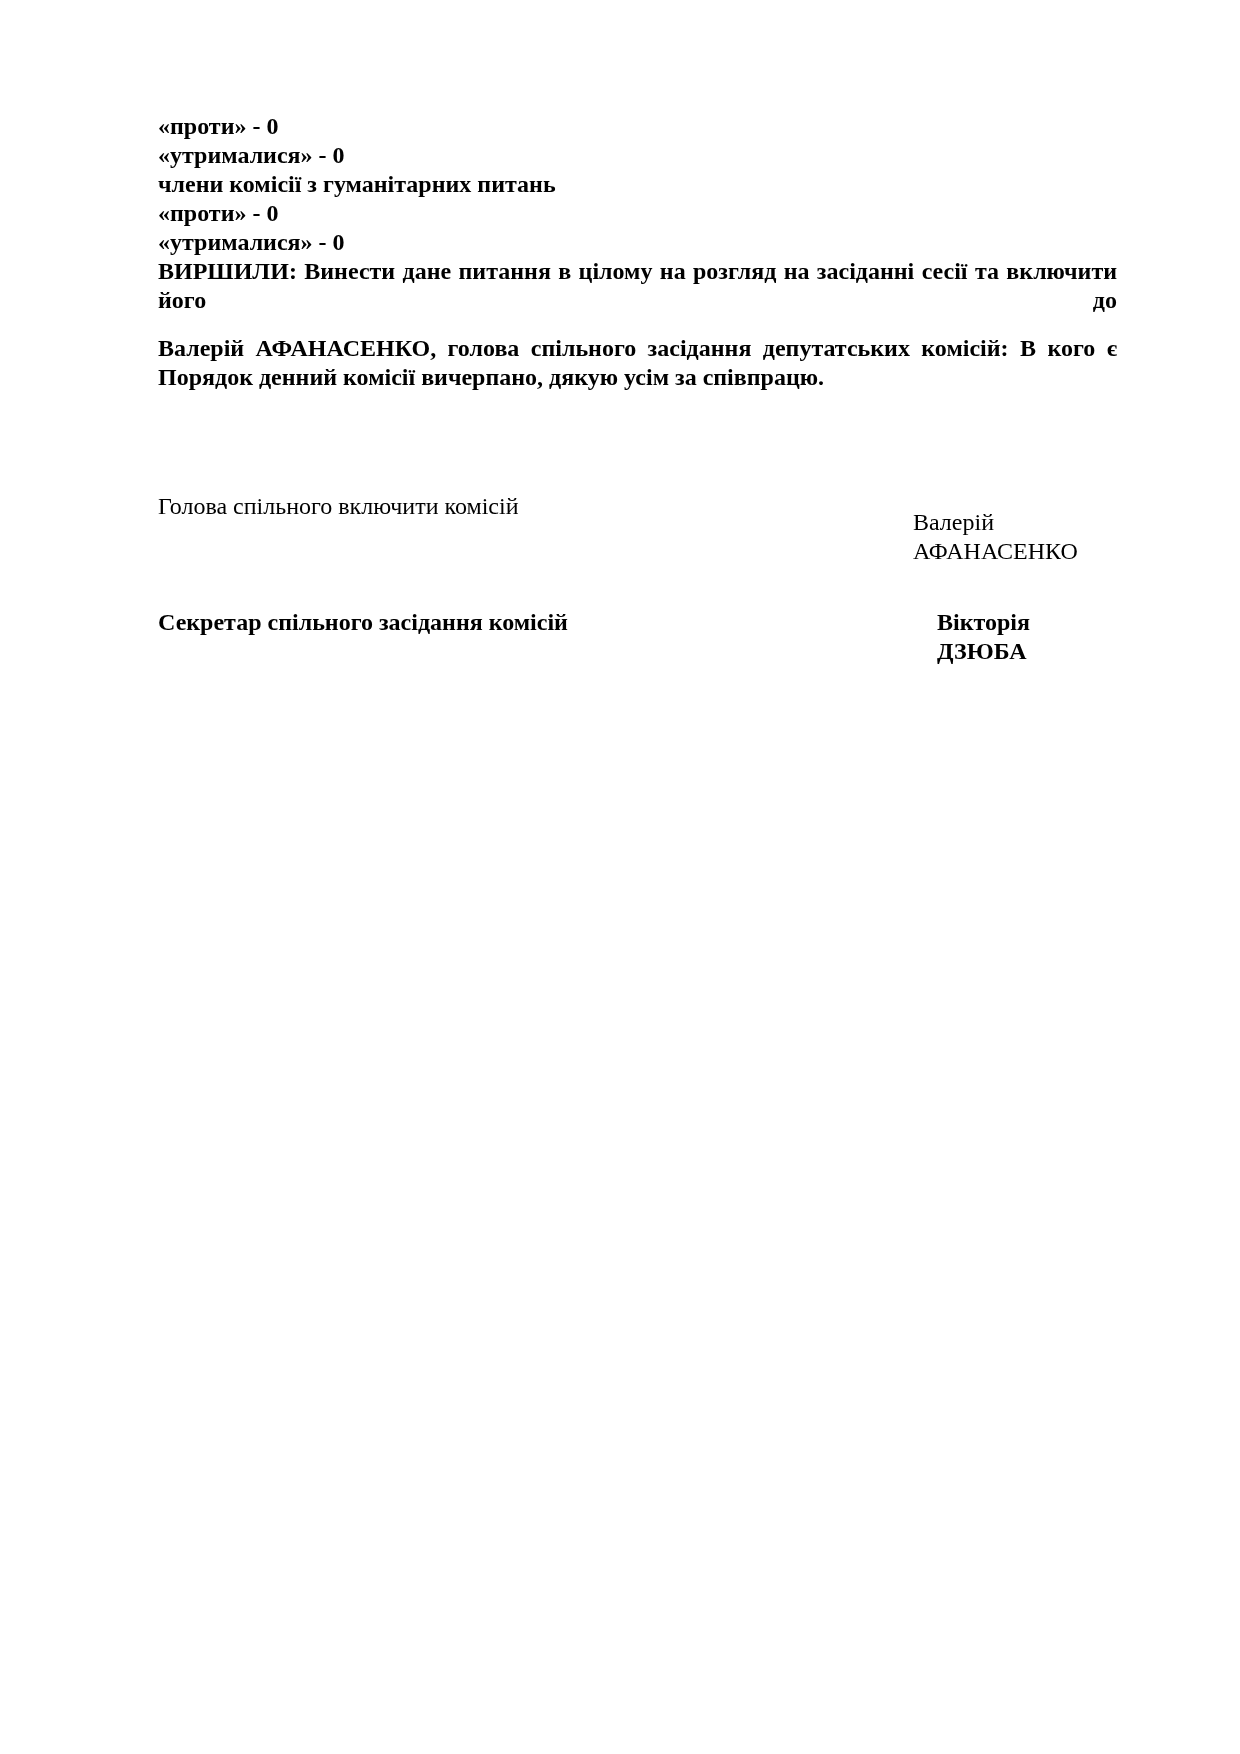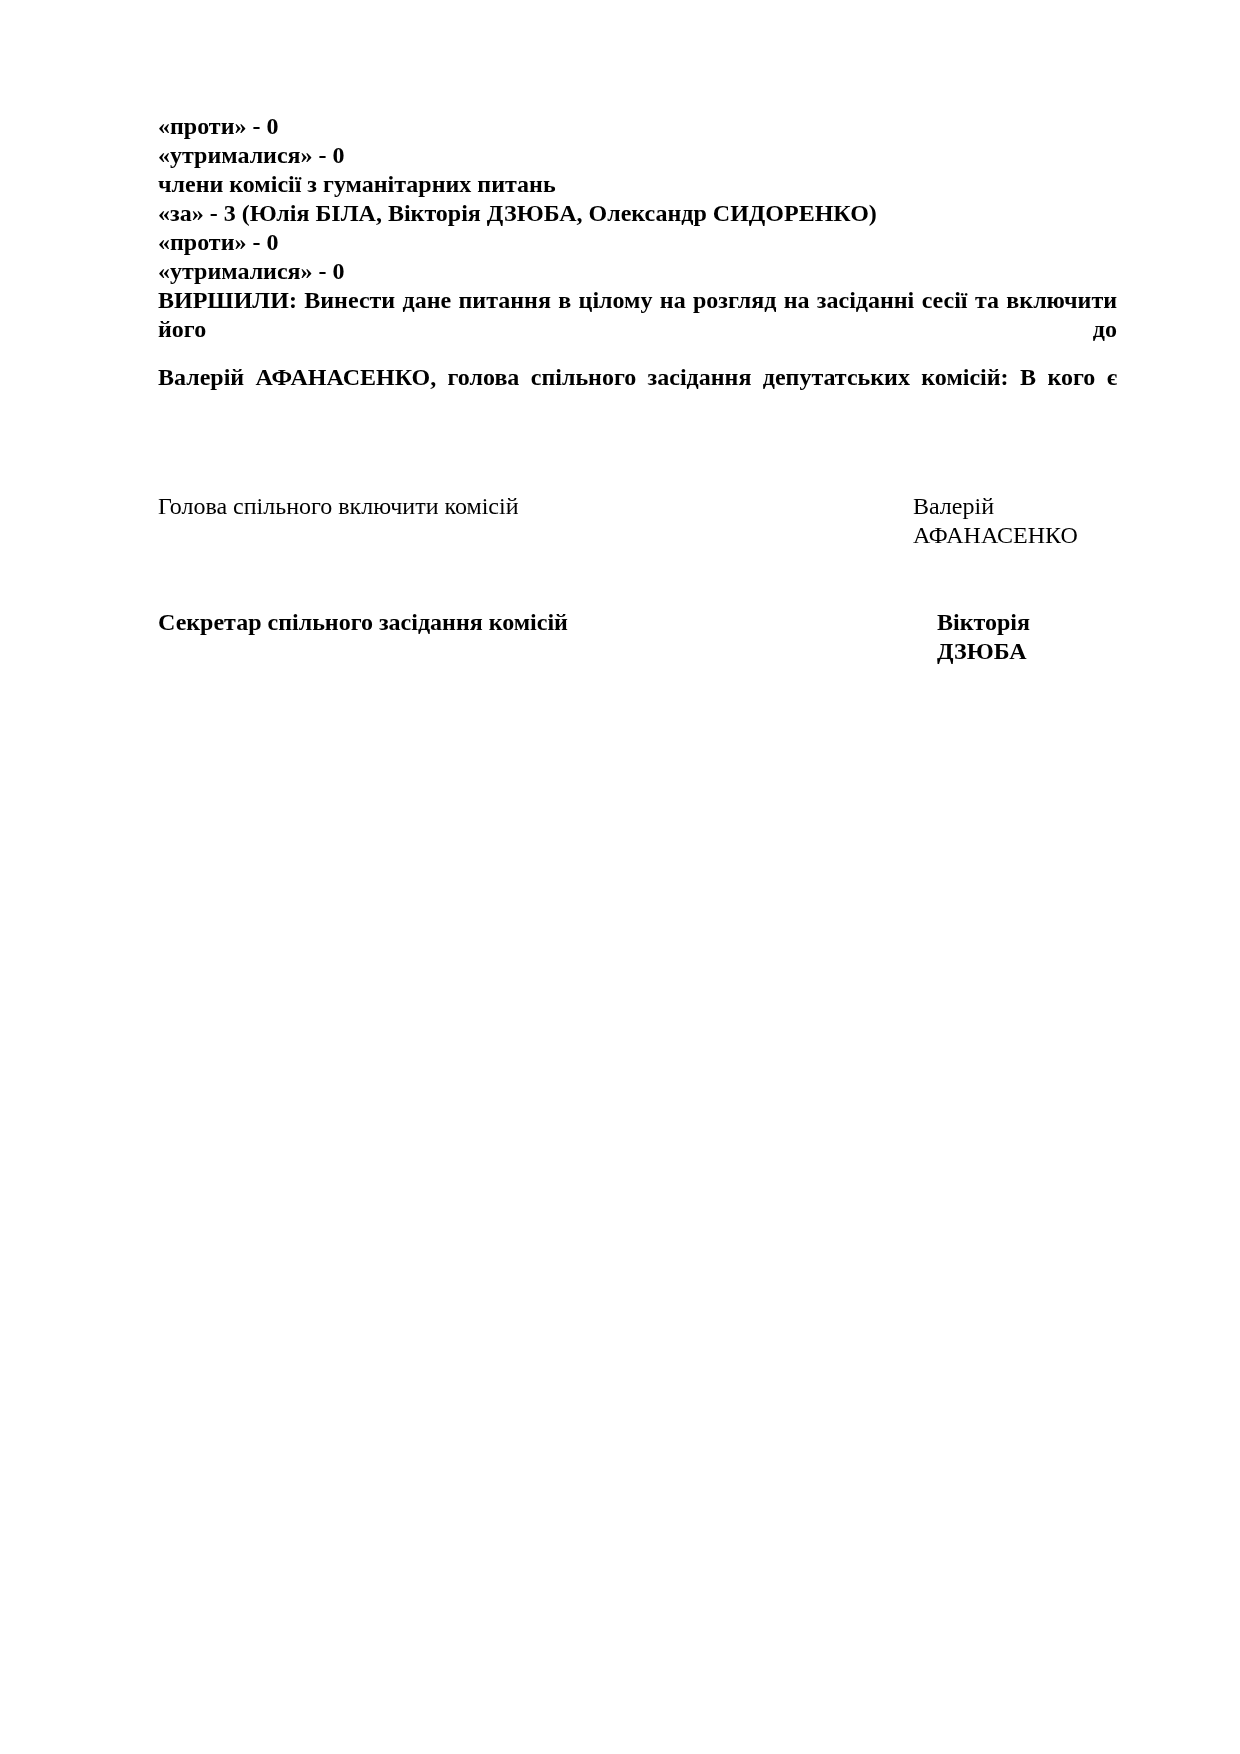--- a/index.html
+++ b/index.html
@@ -26,40 +26,40 @@
     text-align: justify;
     text-align-last: justify;
   }
   .closing-paragraph { margin-top: 19px; }
   .signature-row {
     position: relative;
     height: 29px;
   }
   .signature-row-1 { margin-top: 100px; font-weight: 400; }
   .signature-row-2 { margin-top: 87px; font-weight: 700; }
-  .signature-name-1 { position: absolute; left: 755px; top: 0; }
+  .signature-name-1 { position: absolute; left: 755px; top: 16px; }
   .signature-name-2 { position: absolute; left: 779px; top: 0; font-family: Liberation Serif, serif; }
 </style>
 </head>
 <body>
 
 <div class="page">
 
   <div class="voting-block bold">
     <div class="line">«проти» - 0</div>
     <div class="line">«утрималися» - 0</div>
     <div class="line">члени комісії з гуманітарних питань</div>
-    <div class="line">«за» - 3 (Юлія БІЛА, Вікторія ДЗЮБА, Олександр СИДОРЕНКО)</div>
     <div class="line">«проти» - 0</div>
     <div class="line">«утрималися» - 0</div>
     <div class="line justify-stretch">ВИРШИЛИ: Винести дане питання в цілому на розгляд на засіданні сесії та включити його до</div>
   </div>
 
   <div class="closing-paragraph bold">
     <div class="line justify-stretch">Валерій АФАНАСЕНКО, голова спільного засідання депутатських комісій: В кого є</div>
+    <div class="line">Порядок денний комісії вичерпано, дякую усім за співпрацю.</div>
   </div>
 
   <div class="signature-row signature-row-1">
     <span>Голова спільного включити комісій</span>
     <span class="signature-name-1">Валерій АФАНАСЕНКО</span>
   </div>
 
   <div class="signature-row signature-row-2">
     <span>Секретар спільного засідання комісій</span>
     <span class="signature-name-2">Вікторія ДЗЮБА</span>

